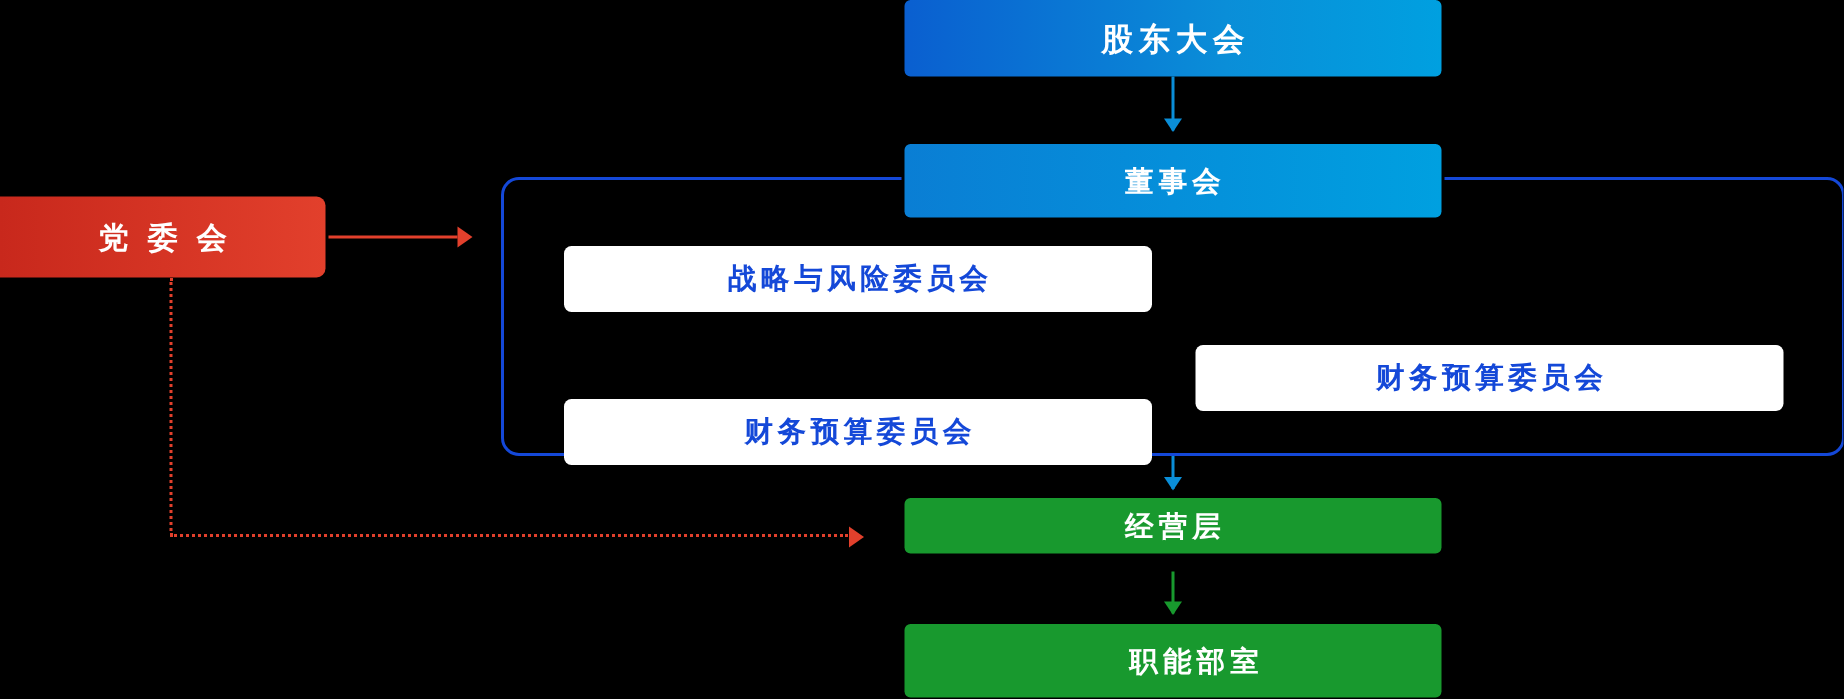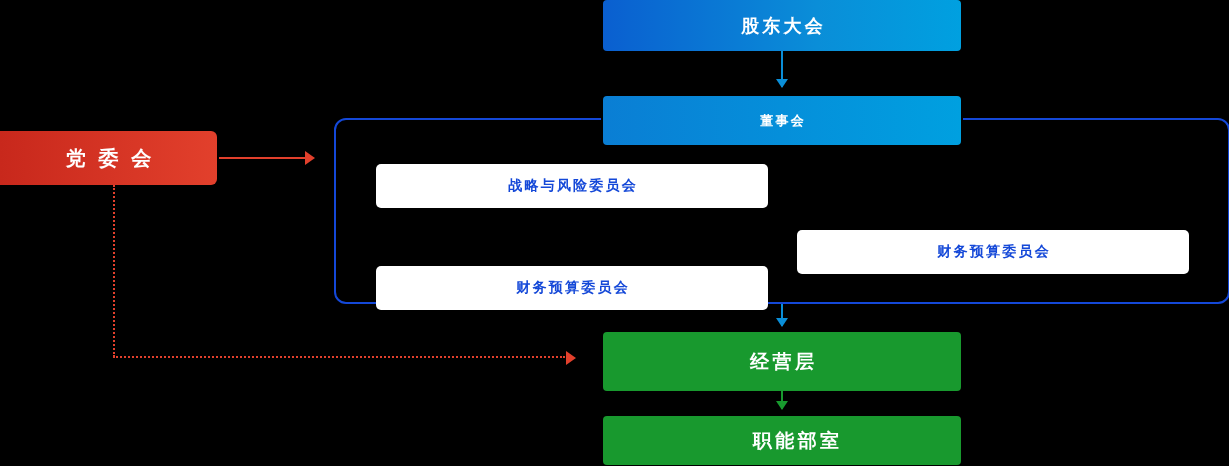--- a/index.html
+++ b/index.html
@@ -20,38 +20,38 @@
     letter-spacing:.18em;
     text-indent:.18em;
     font-weight:bold;
     border-radius:4px;
   }
 
   
   .n-shareholders{
     left:603px;top:0px;width:358px;height:51px;
     background:linear-gradient(90deg,#0a5fd0 0%,#0a8ed8 60%,#00a0e0 100%);
-    color:#fff;font-size:18px;
+    color:#fff;font-size:21px;
   }
   
   .n-board{
     left:603px;top:96px;width:358px;height:49px;
     background:linear-gradient(90deg,#0a7ed4 0%,#00a0e0 100%);
-    color:#fff;font-size:13px;
+    color:#fff;font-size:19px;
   }
   
   .n-party{
     left:0px;top:131px;width:217px;height:54px;
     background:linear-gradient(90deg,#c8281c 0%,#e2402c 100%);
     color:#fff;font-size:20px;
     border-radius:0 6px 6px 0;
   }
   
   .n-mgmt{
-    left:603px;top:332px;width:358px;height:59px;
+    left:603px;top:332px;width:358px;height:37px;
     background:#18992e;color:#fff;font-size:19px;
   }
   .n-dept{
     left:603px;top:416px;width:358px;height:49px;
     background:#18992e;color:#fff;font-size:19px;padding-left:28px;
   }
 
   
   .committee-panel{
     position:absolute;
@@ -62,21 +62,21 @@
   }
   
   .panel-mask{
     position:absolute;left:601px;top:112px;width:362px;height:12px;
     background:#000;
   }
 
   .committee{
     position:absolute;
     background:#fff;color:#1448d8;
-    font-size:14px;font-weight:bold;
+    font-size:19px;font-weight:bold;
     display:flex;align-items:center;justify-content:center;
     letter-spacing:.16em;text-indent:.16em;
     border-radius:5px;
     box-sizing:border-box;
     height:44px;width:392px;
   }
   .c-0{left:376px;top:164px;}
   .c-1{left:797px;top:164px;}
   .c-2{left:376px;top:230px;margin-top:36px;}
   .c-3{left:797px;top:230px;}

